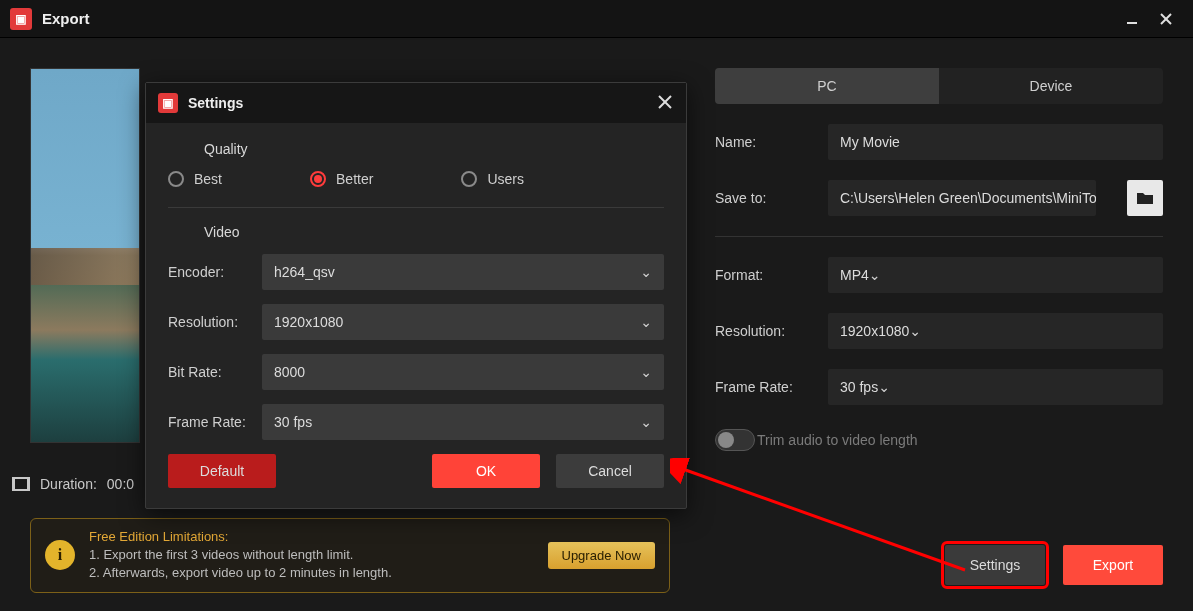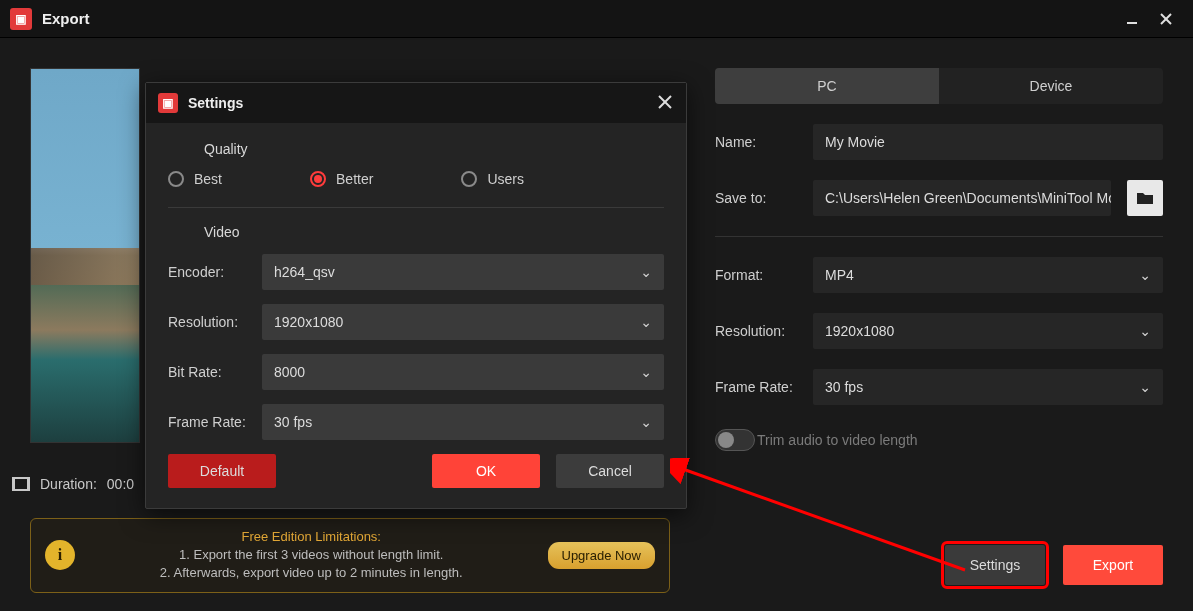--- a/index.html
+++ b/index.html
@@ -100,39 +100,39 @@
   }
   .tab {
     flex: 1; display: flex; align-items: center; justify-content: center;
     color: #cfcfcf; font-size: 14px;
   }
   .tab.active { background: #3e3e3e; }
 
   .field-row {
     display: flex; align-items: center;
     margin-top: 20px;
-    gap: 16px;
+    gap: 31px;
   }
   .field-label { width: 82px; color: #cfcfcf; }
   .field-input {
     flex: 1;
     background: #262626;
     height: 36px;
     padding: 0 12px;
     color: #dcdcdc;
     display: flex; align-items: center;
     border-radius: 2px;
   }
   .field-select {
     flex: 1;
     background: #262626;
     height: 36px;
     padding: 0 12px;
     color: #dcdcdc;
-    display: flex; align-items: center; justify-content: space-between;
+    display: flex; align-items: center; 
     border-radius: 2px;
   }
   .chev { color: #d0d0d0; font-size: 14px; }
   .browse-btn {
     width: 36px; height: 36px;
     background: #e8e8e8;
     display: flex; align-items: center; justify-content: center;
     border-radius: 2px;
   }
   .browse-btn svg { fill: #222; }
@@ -167,28 +167,28 @@
     background: rgba(60,45,10,0.18);
   }
   .notice-icon {
     width: 30px; height: 30px; border-radius: 50%;
     background: #e3b42b; color: #2c2000;
     display: flex; align-items: center; justify-content: center;
     font-weight: 700;
     font-family: Georgia, serif;
     font-size: 16px;
   }
-  .notice-body { flex: 1; text-align: center; }
+  .notice-body { flex: 1; }
   .notice-title { color: #e3a836; font-size: 13px; margin-bottom: 2px; }
   .notice-line { color: #bdbdbd; font-size: 13px; line-height: 1.4; }
   .upgrade-btn {
     background: linear-gradient(#e6c25b, #d8a02e);
     color: #2a2002;
     padding: 6px 14px;
-    border-radius: 11px;
+    border-radius: 3px;
     font-size: 13px;
     font-weight: 500;
   }
 
   
   .bottom-buttons {
     position: absolute;
     right: 30px; bottom: 26px;
     display: flex; gap: 18px;
   }

